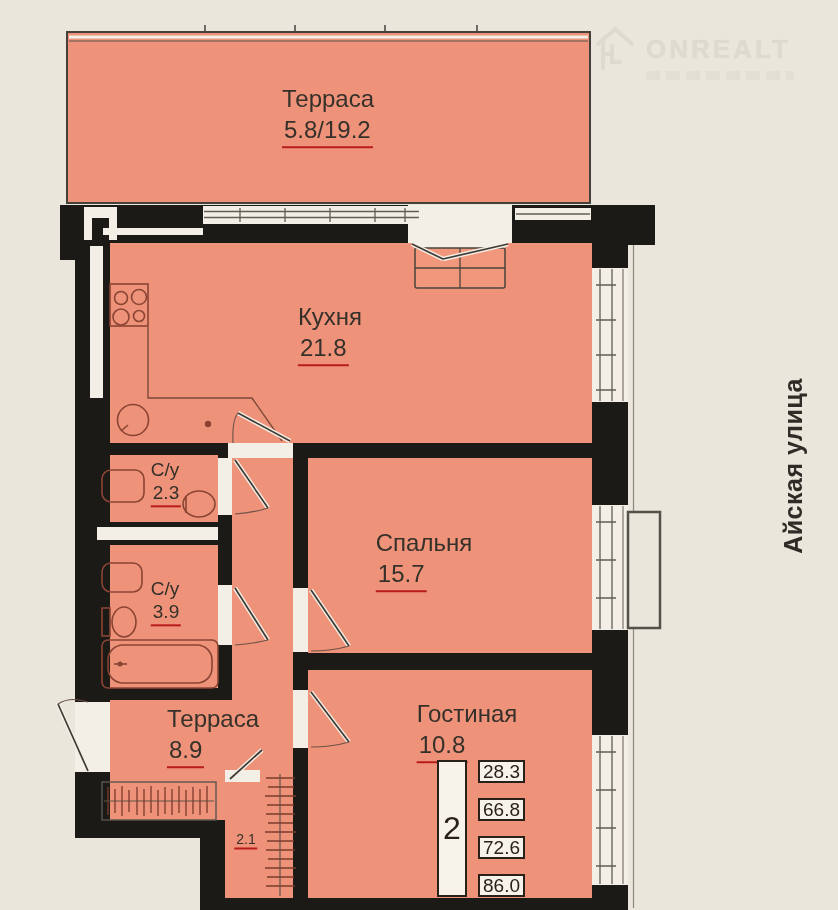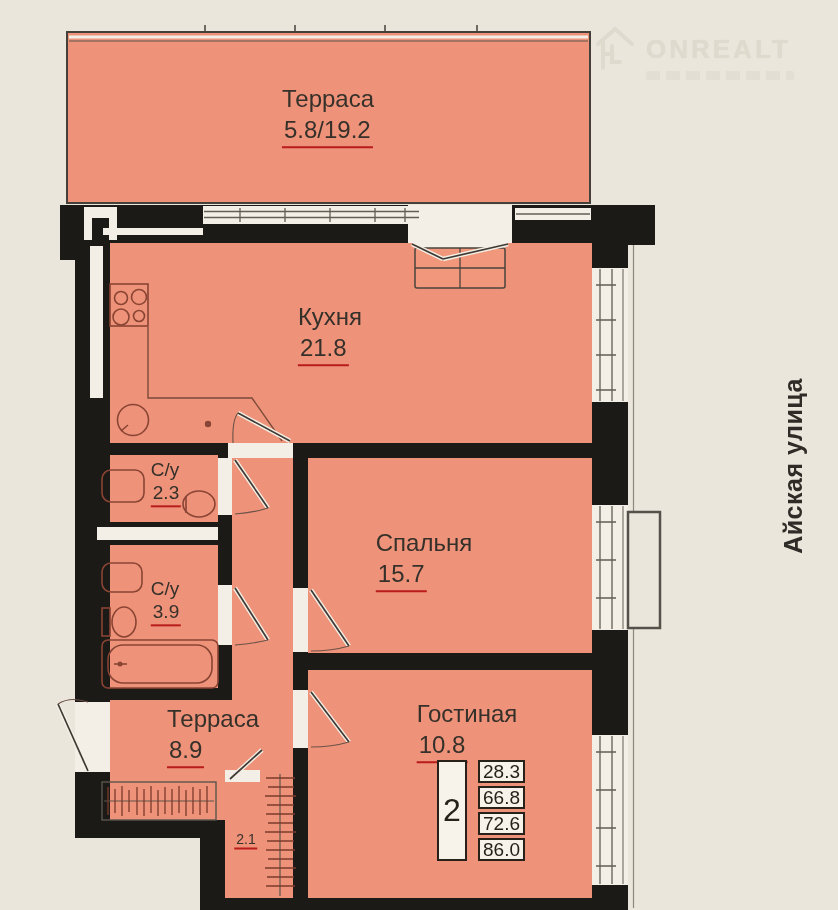--- a/index.html
+++ b/index.html
@@ -13,21 +13,21 @@
   .sm .rname,.sm .rarea{font-size:19px;margin-top:0;margin-left:6px;}
   .u{display:inline-block;border-bottom:2px solid #b91c1c;padding:0 2px 1px 2px;}
   .closet-label{position:absolute;transform:translate(-50%,-50%);font-size:14px;color:#35302a;}
   .street{position:absolute;left:660px;top:449px;width:265px;height:34px;
           transform:rotate(-90deg);text-align:center;line-height:34px;
           font-size:25px;font-weight:bold;letter-spacing:.5px;color:#2f2b26;}
   .sumtable{position:absolute;left:437px;top:760px;display:flex;gap:3px;}
   .cell{background:#f7f3ea;border:2px solid #27211a;color:#27211a;
         display:flex;align-items:center;justify-content:center;box-sizing:border-box;}
   .c2{width:30px;font-size:32px;}
-  .vals{display:flex;flex-direction:column;gap:3px;width:47px;padding-left:8px;}
+  .vals{display:flex;flex-direction:column;gap:15px;width:47px;padding-left:8px;}
   .vals .cell{height:23px;font-size:19px;}
   .watermark{position:absolute;left:592px;top:22px;width:210px;display:flex;
              align-items:flex-start;gap:8px;opacity:.85;pointer-events:none;}
   .wm-text{display:flex;flex-direction:column;gap:6px;padding-top:12px;}
   .wm-brand{font-size:26px;font-weight:bold;letter-spacing:3px;color:#ddd8cb;
             text-shadow:0 0 1px rgba(160,150,130,.25);}
   .wm-sub{width:148px;height:9px;border-radius:2px;opacity:.65;
           background:repeating-linear-gradient(90deg,#ddd8cb 0 14px,transparent 14px 20px);}
 </style>
 </head>

